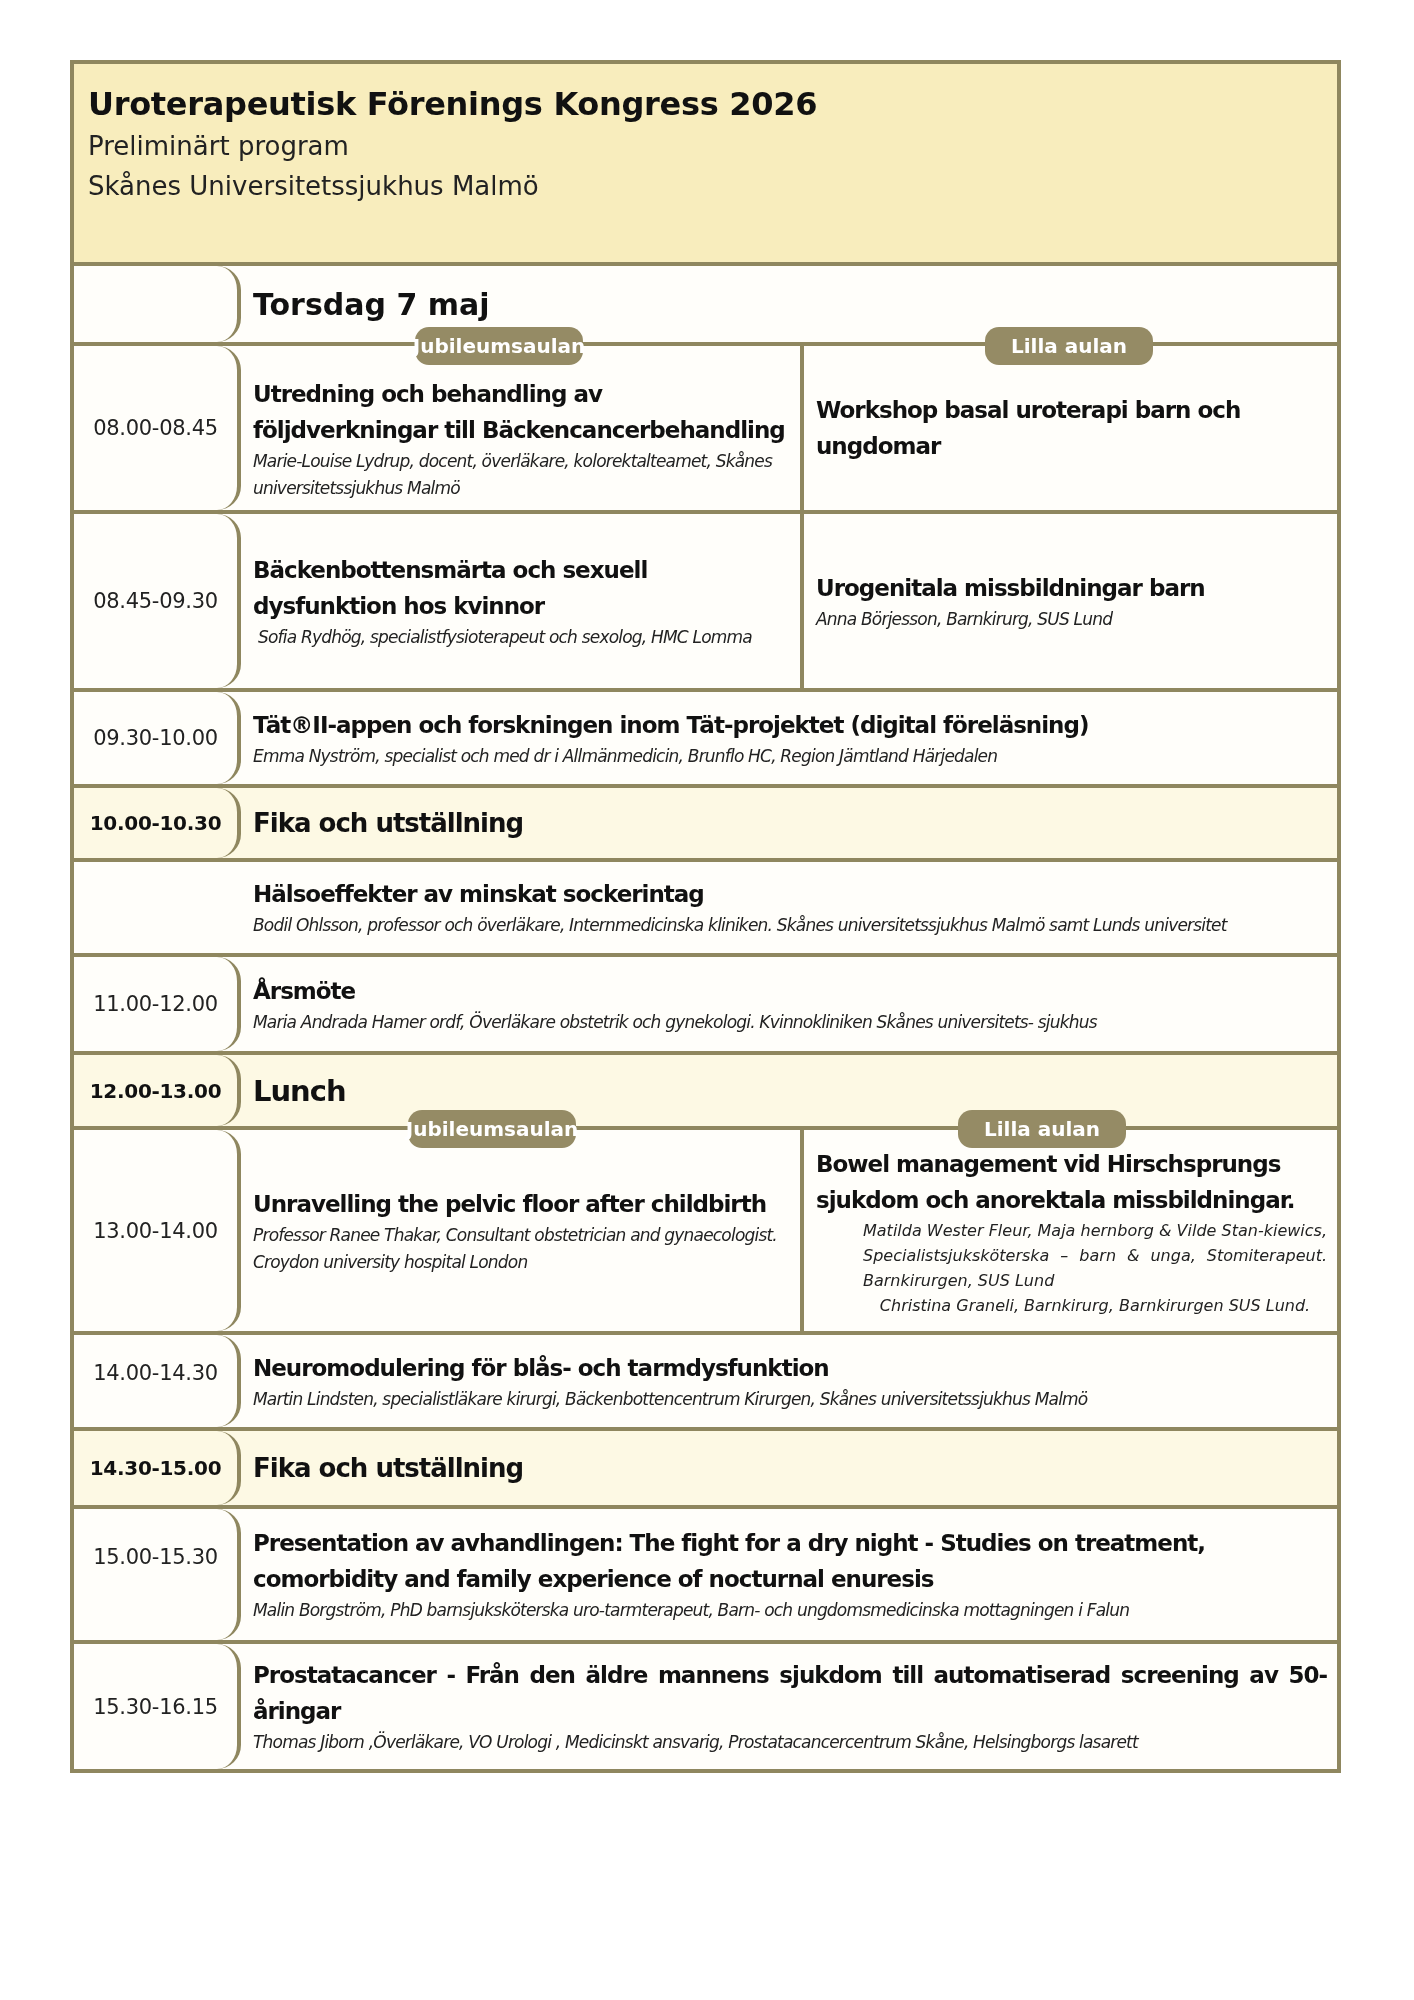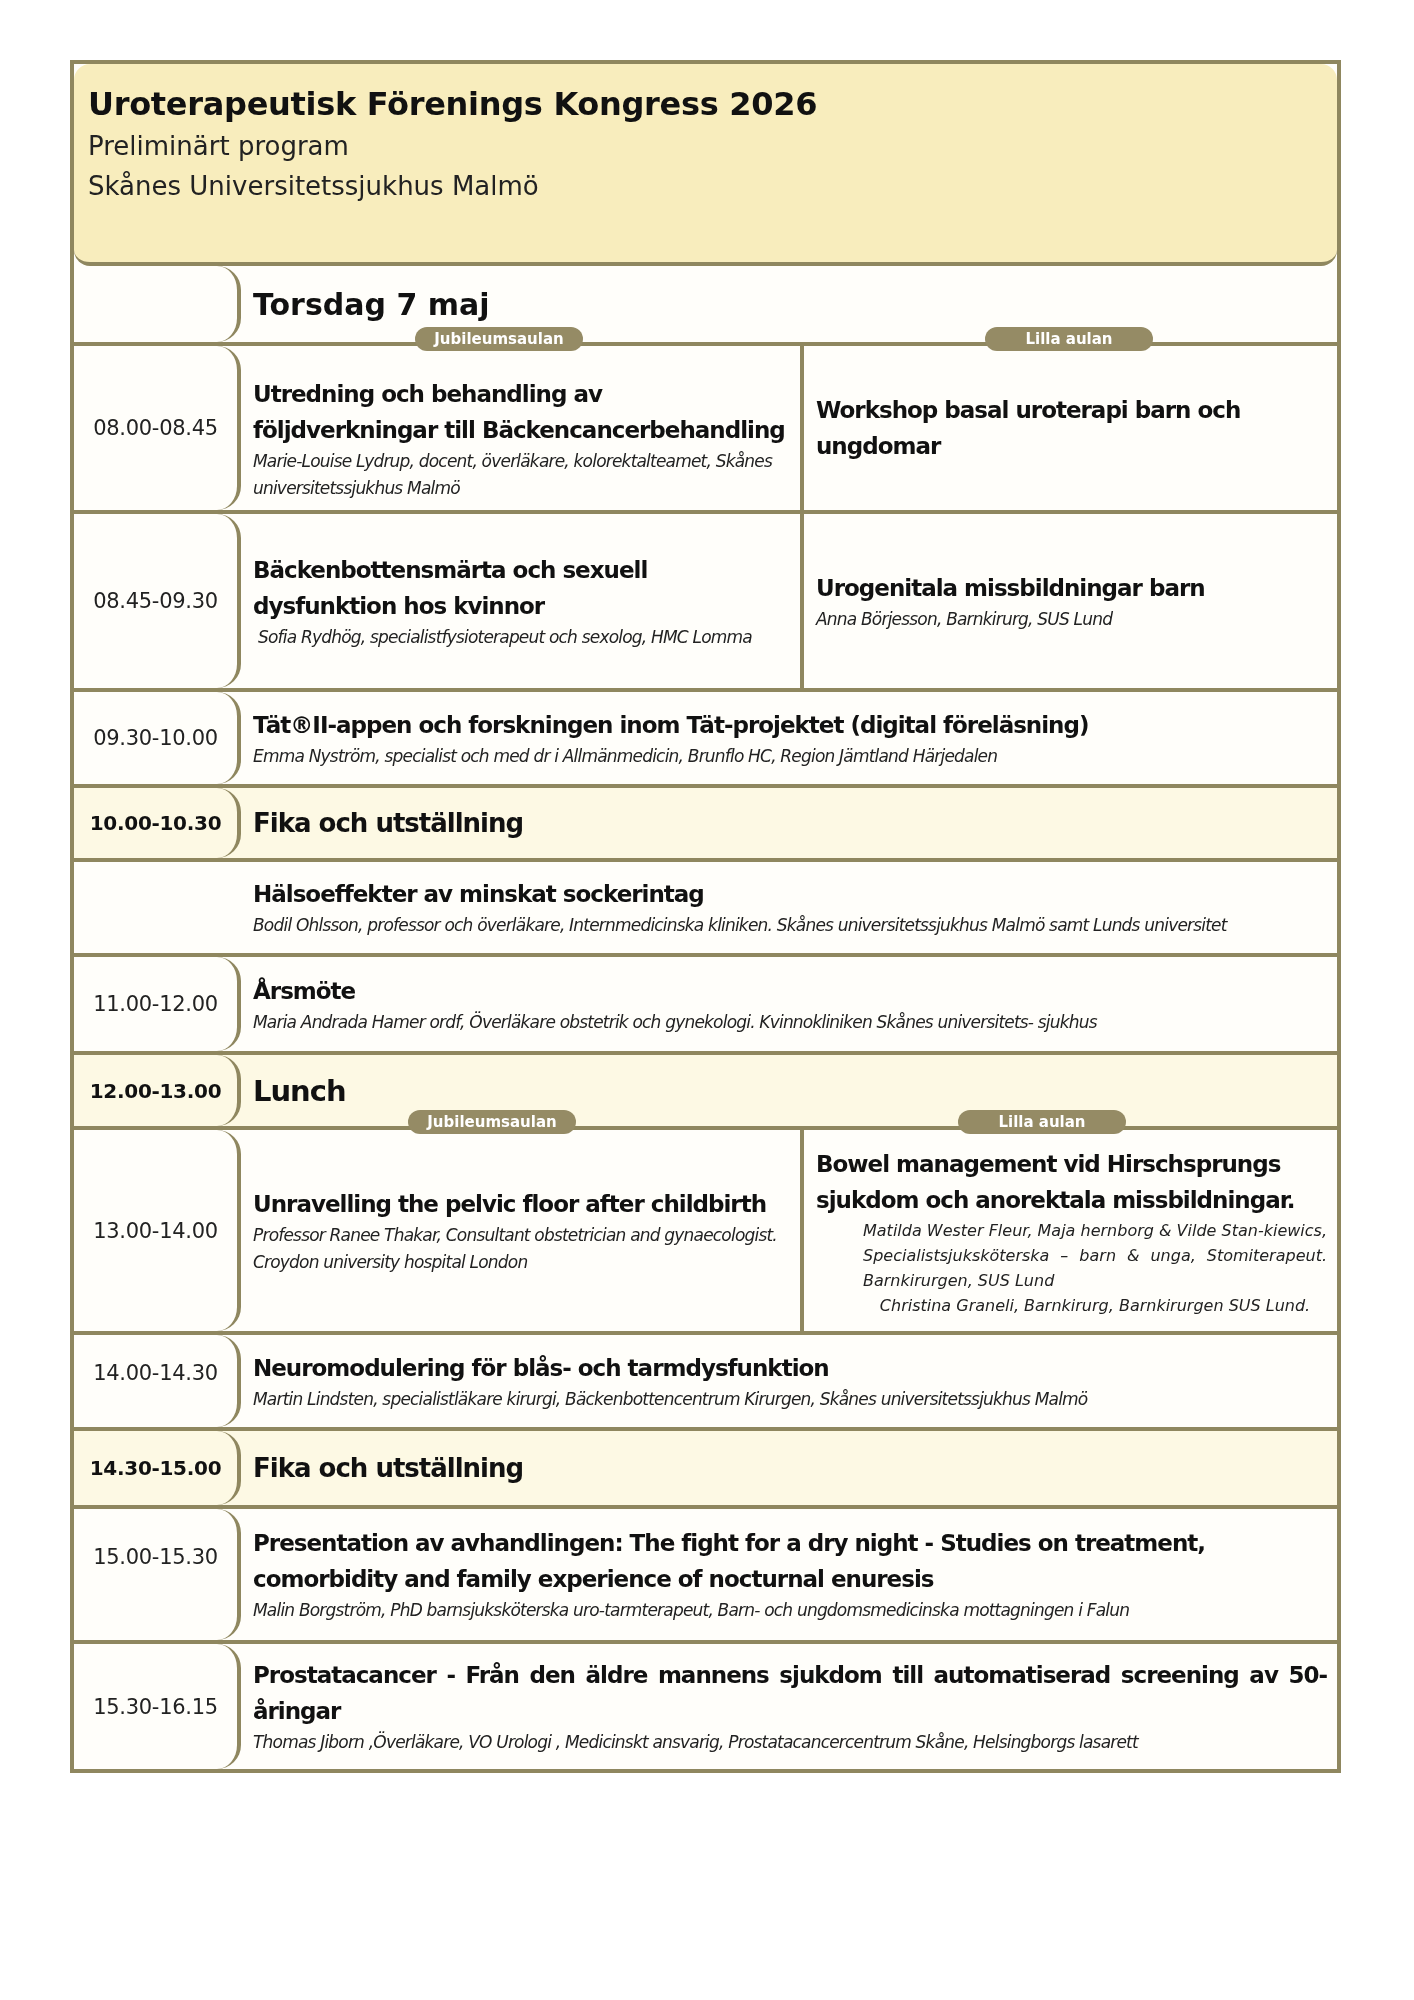--- a/index.html
+++ b/index.html
@@ -17,28 +17,28 @@
   .cell.left { left: 167px; width: 563px; border-right: 4px solid #8f875f; }
   .cell.right { left: 730px; right: 0; }
   .title { font-weight: bold; font-size: 23px; letter-spacing: -1px; line-height: 36px; color: #111; }
   .speaker { font-style: italic; font-size: 17px; letter-spacing: -0.8px; line-height: 27px; color: #222; }
   .speaker.wide { letter-spacing: 0; font-size: 16px; line-height: 25px; text-align: justify; margin-left: 47px; }
   .header-text { position: absolute; left: 14px; top: 18px; }
   .h-title { font-size: 32px; font-weight: bold; line-height: 44px; letter-spacing: -0.3px; }
   .h-sub { font-size: 26px; line-height: 40px; color: #222; }
   .day { font-size: 30px; font-weight: bold; }
   .break-title { font-weight: bold; font-size: 26px; letter-spacing: -1px; }
-  .badge { position: absolute; height: 24px; border-radius: 14px; background: #958b65; color: #fff; font-weight: bold; font-size: 15px; display: flex; align-items: center; justify-content: center; z-index: 5; }
+  .badge { position: absolute; height: 38px; border-radius: 14px; background: #958b65; color: #fff; font-weight: bold; font-size: 20px; display: flex; align-items: center; justify-content: center; z-index: 5; }
 </style>
 </head>
 <body>
 
 <div class="table">
 
-  <div class="row header" style="top:0;height:202px;border-radius:16px;">
+  <div class="row header" style="top:0;height:202px;">
     <div class="header-text">
       <div class="h-title">Uroterapeutisk Förenings Kongress 2026</div>
       <div class="h-sub">Preliminärt program</div>
       <div class="h-sub">Skånes Universitetssjukhus Malmö</div>
     </div>
   </div>
 
   <div class="row" style="top:202px;height:80px;">
     <div class="time"></div>
     <div class="cell full">

